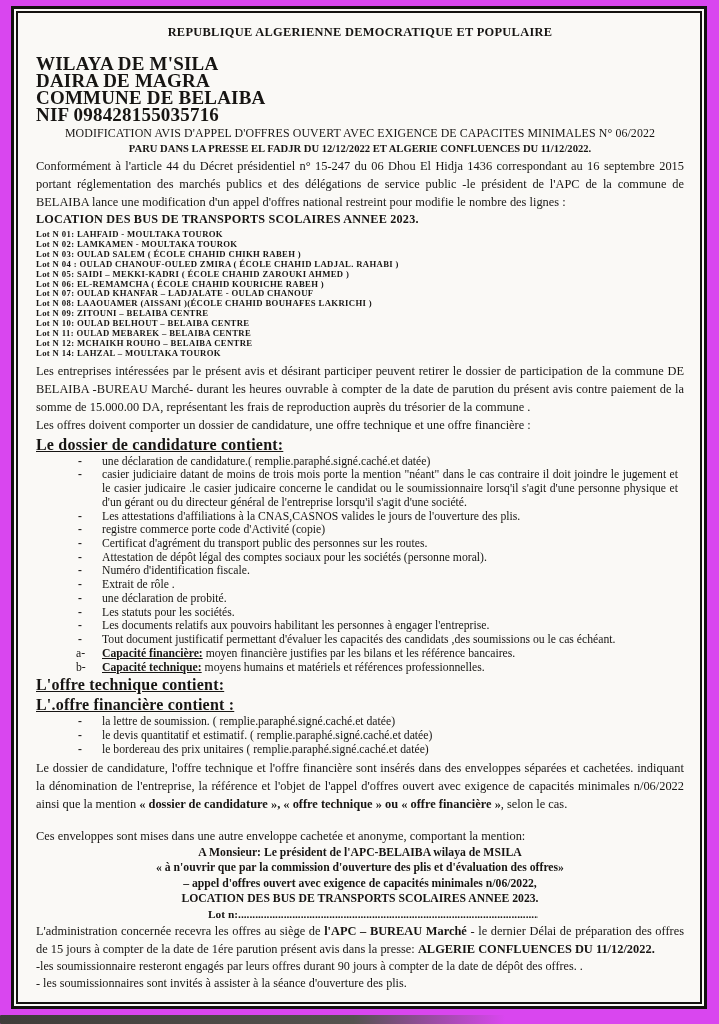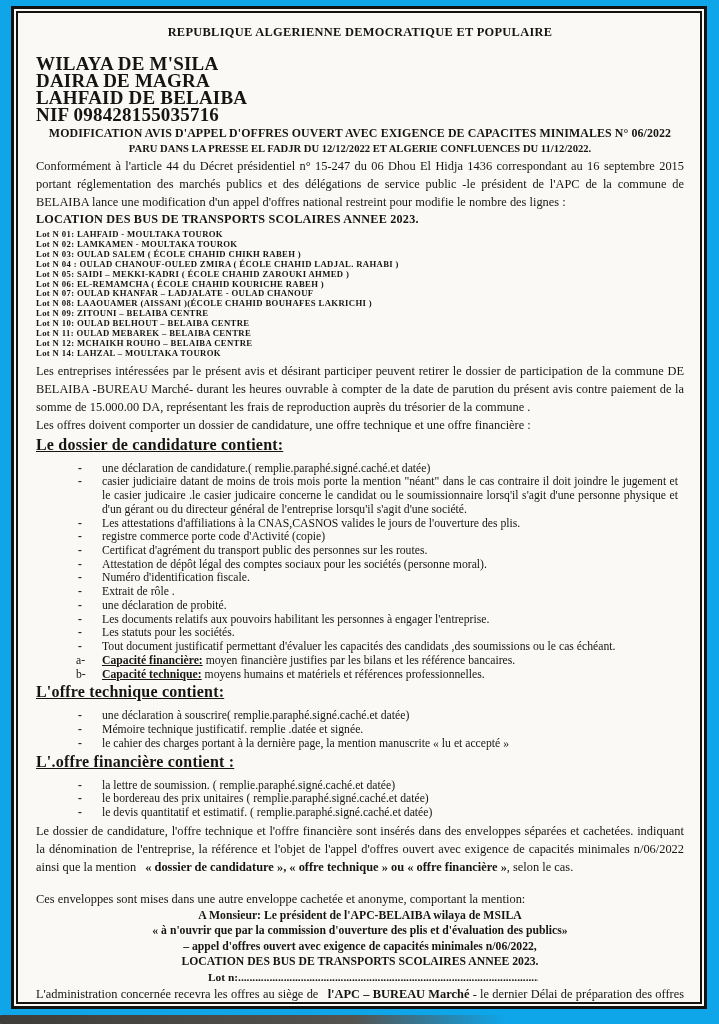--- a/index.html
+++ b/index.html
@@ -1,21 +1,21 @@
 <!DOCTYPE html>
 <html><head>
 <meta charset="utf-8">
 <style>
   * { margin: 0; padding: 0; box-sizing: border-box; }
   html, body { background: #e8e6e1; }
   .page {
     position: relative;
     width: 719px;
     height: 1024px;
-    background: #0ea5e9;
+    background: #d946ef;
     font-family: "Liberation Serif", serif;
     color: #171513;
     overflow: hidden;
   }
   .frame-outer {
     position: absolute;
     left: 11px; top: 6px;
     width: 696px; height: 1003px;
     border: 3px solid #141210;
     background: #faf9f6;
@@ -36,21 +36,21 @@
   }
   .org-block { margin-top: 15px; }
   .org-line {
     font-weight: bold;
     font-size: 19px;
     line-height: 17px;
     letter-spacing: 0.2px;
   }
   .title1 {
     text-align: center;
-    font-weight: bold;
+    font-weight: normal;
     font-size: 11.9px;
     margin-top: 3px;
     letter-spacing: 0.1px;
   }
   .title2 {
     text-align: center;
     font-weight: bold;
     font-size: 10.6px;
     margin-top: 2px;
   }
@@ -73,21 +73,21 @@
     line-height: 9.9px;
     letter-spacing: 0.35px;
   }
   .section-heading {
     font-weight: bold;
     font-size: 16px;
     text-decoration: underline;
     margin-top: 2px;
     letter-spacing: 0.2px;
   }
-  .bullets { margin-top: 8px; }
+  .bullets { margin-top: 1px; }
   .bitem {
     position: relative;
     font-size: 11.7px;
     line-height: 13.7px;
     padding-left: 66px;
     text-align: justify;
     padding-right: 6px;
   }
   .bitem::before {
     content: "-";
@@ -121,35 +121,35 @@
   }
   .closing { font-size: 12.4px; line-height: 17.6px; text-align: justify; margin-top: 2px; }
   .closing-line { font-size: 12.2px; line-height: 16.8px; }
   .scan-strip {
     position: absolute;
     left: 0; bottom: 0;
     width: 505px; height: 9px;
     background: linear-gradient(to right, #3f3d3a 0%, #55534f 70%, rgba(85,83,79,0) 100%);
     border-radius: 1px;
   }
-  .bold-inline { font-weight: bold; margin-left: 6px; }
+  .bold-inline { font-weight: bold; }
 </style>
 </head>
 <body>
 
 <div class="page">
   <div class="frame-outer">
     <div class="frame-inner">
 
       <div class="republic">REPUBLIQUE ALGERIENNE DEMOCRATIQUE ET POPULAIRE</div>
 
       <div class="org-block">
         <div class="org-line">WILAYA DE M'SILA</div>
         <div class="org-line">DAIRA DE MAGRA</div>
-        <div class="org-line">LAHFAID DE BELAIBA</div>
+        <div class="org-line">COMMUNE DE BELAIBA</div>
         <div class="org-line">NIF 098428155035716</div>
       </div>
 
       <div class="title1">MODIFICATION  AVIS D'APPEL D'OFFRES OUVERT AVEC EXIGENCE DE CAPACITES MINIMALES  N° 06/2022</div>
       <div class="title2">PARU DANS  LA PRESSE EL FADJR DU 12/12/2022 ET ALGERIE CONFLUENCES DU 11/12/2022.</div>
 
       <div class="para">Conformément à l'article 44 du Décret présidentiel n° 15-247 du 06 Dhou El Hidja 1436 correspondant au 16 septembre 2015 portant réglementation des marchés publics et des délégations de service public -le président de l'APC de la commune de  BELAIBA  lance une modification d'un appel d'offres national restreint pour modifie le nombre des lignes :</div>
 
       <div class="loc-heading">LOCATION DES BUS DE TRANSPORTS SCOLAIRES ANNEE 2023.</div>
 
@@ -176,52 +176,47 @@
       <div class="bullets">
         <div class="bitem">une déclaration de candidature.( remplie.paraphé.signé.caché.et datée)</div>
         <div class="bitem">casier judiciaire datant de moins de trois mois porte la mention "néant" dans le cas contraire il doit joindre le jugement et le casier judicaire .le casier judicaire concerne le candidat ou le soumissionnaire lorsq'il s'agit d'une personne physique et d'un gérant ou du directeur général de l'entreprise lorsqu'il  s'agit d'une société.</div>
         <div class="bitem">Les attestations d'affiliations à la CNAS,CASNOS valides le jours de l'ouverture des plis.</div>
         <div class="bitem">registre commerce porte code d'Activité (copie)</div>
         <div class="bitem">Certificat d'agrément du transport public des personnes sur les routes.</div>
         <div class="bitem">Attestation de dépôt légal des comptes sociaux pour les sociétés (personne moral).</div>
         <div class="bitem">Numéro d'identification fiscale.</div>
         <div class="bitem">Extrait de rôle .</div>
         <div class="bitem">une déclaration de probité.</div>
+        <div class="bitem">Les statuts pour les sociétés.</div>
         <div class="bitem">Les documents relatifs aux pouvoirs habilitant les personnes à engager l'entreprise.</div>
-        <div class="bitem">Les statuts pour les sociétés.</div>
         <div class="bitem">Tout document justificatif  permettant d'évaluer les capacités des candidats ,des soumissions ou le cas échéant.</div>
         <div class="cap-line">
           <span class="cap-label">a-</span><span class="cap-title">Capacité financière:</span><span> moyen financière justifies par les bilans et les référence bancaires.</span>
         </div>
         <div class="cap-line">
           <span class="cap-label">b-</span><span class="cap-title">Capacité technique:</span><span> moyens humains et matériels et références professionnelles.</span>
         </div>
       </div>
 
       <div class="section-heading">L'offre technique contient:</div>
-      <div class="bullets">
-        <div class="bitem">une déclaration à souscrire( remplie.paraphé.signé.caché.et datée)</div>
-        <div class="bitem">Mémoire technique justificatif. remplie .datée et signée.</div>
-        <div class="bitem">le cahier des charges portant à la dernière page, la mention manuscrite « lu et accepté »</div>
-      </div>
 
       <div class="section-heading">L'.offre financière contient :</div>
       <div class="bullets">
         <div class="bitem">la lettre de soumission. ( remplie.paraphé.signé.caché.et datée)</div>
+        <div class="bitem">le devis quantitatif et estimatif. ( remplie.paraphé.signé.caché.et datée)</div>
         <div class="bitem">le bordereau des prix unitaires ( remplie.paraphé.signé.caché.et datée)</div>
-        <div class="bitem">le devis quantitatif et estimatif. ( remplie.paraphé.signé.caché.et datée)</div>
       </div>
 
       <div class="para" style="margin-top:2px;">
         <span>  Le dossier de candidature, l'offre technique et l'offre financière sont insérés dans des enveloppes séparées et cachetées. indiquant la dénomination de l'entreprise, la référence et l'objet de  l'appel d'offres ouvert avec exigence de capacités minimales n/06/2022 ainsi que la mention  </span><span class="bold-inline">« dossier de candidature », « offre technique » ou « offre financière »</span><span>, selon le cas.</span>
       </div>
       <div class="para" style="margin-top:14px;">Ces enveloppes sont mises dans une autre enveloppe cachetée et anonyme, comportant la mention:</div>
 
       <div class="mention-center">A Monsieur: Le président de l'APC-BELAIBA wilaya de MSILA</div>
-      <div class="mention-center">« à n'ouvrir que par la commission d'ouverture des plis et d'évaluation des publics»</div>
+      <div class="mention-center">« à n'ouvrir que par la commission d'ouverture des plis et d'évaluation des offres»</div>
       <div class="mention-center">– appel d'offres ouvert avec exigence de capacités minimales n/06/2022,</div>
       <div class="mention-center">LOCATION DES BUS DE TRANSPORTS SCOLAIRES ANNEE 2023.</div>
       <div class="lot-dots-line">
         <span>Lot n:</span><span>.....................................................................................................................</span>
       </div>
 
       <div class="closing">
         <span>L'administration concernée recevra les offres au siège de </span><span class="bold-inline">l'APC – BUREAU  Marché</span><span> - le dernier Délai de préparation des offres de 15 jours à compter de la date de 1ére parution présent avis dans la presse: </span><span class="bold-inline">ALGERIE CONFLUENCES DU 11/12/2022.</span>
       </div>
       <div class="closing-line">-les soumissionnaire resteront engagés par leurs offres durant 90 jours à compter de la date de dépôt des offres. .</div>

